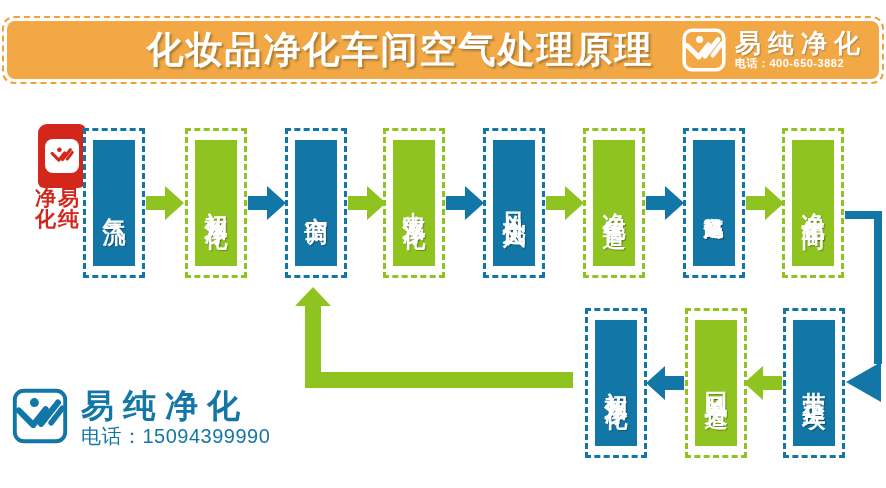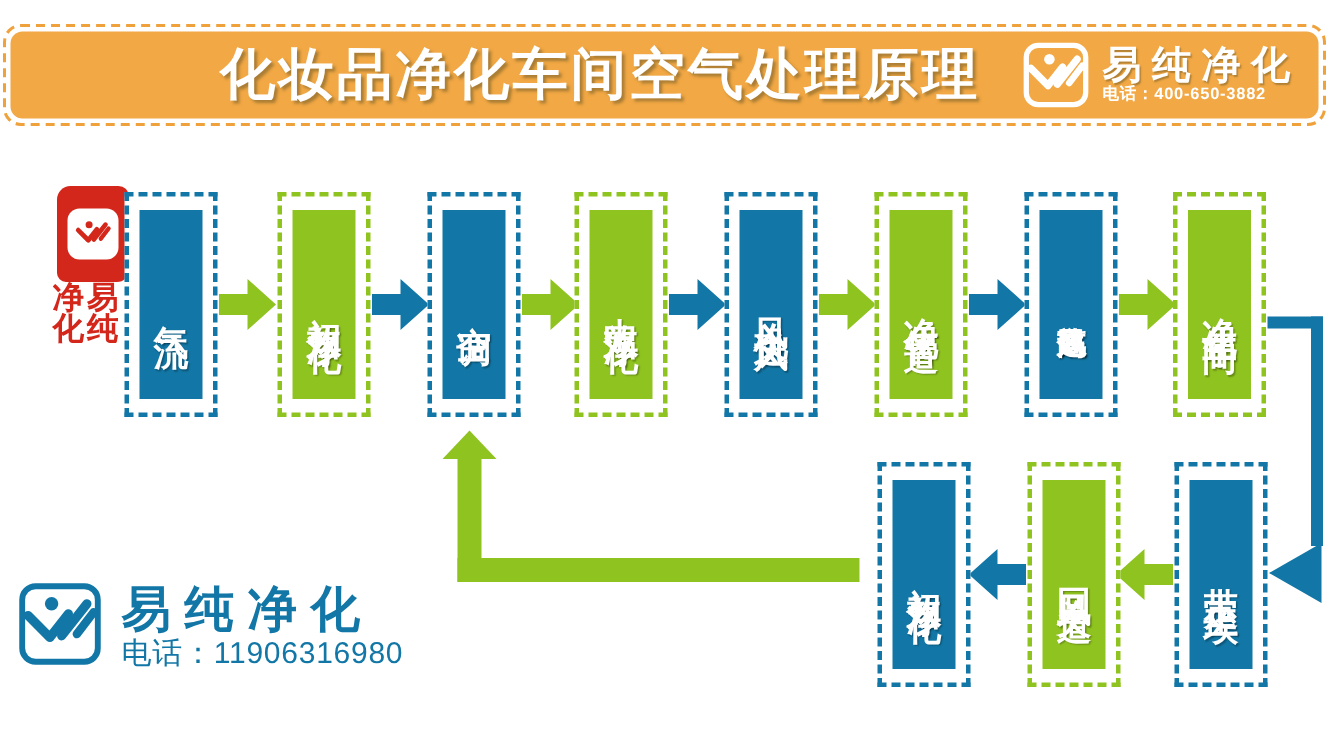--- a/index.html
+++ b/index.html
@@ -243,17 +243,17 @@
   <div class="footer-logo">
     <svg width="56" height="56" viewBox="0 0 100 100">
       <rect x="5" y="5" width="90" height="90" rx="16" fill="none" stroke="var(--blue)" stroke-width="7"></rect>
       <circle cx="40" cy="26" r="8" fill="var(--blue)"></circle>
       <path d="M12 40 L38 66 L60 38" fill="none" stroke="var(--blue)" stroke-width="11" stroke-linecap="round" stroke-linejoin="round"></path>
       <path d="M52 64 L82 26" fill="none" stroke="var(--blue)" stroke-width="11" stroke-linecap="round"></path>
       <path d="M70 62 L90 36" fill="none" stroke="var(--blue)" stroke-width="10" stroke-linecap="round"></path>
     </svg>
     <div class="footer-texts">
       <div class="footer-brand-name">易纯净化</div>
-      <div class="footer-brand-phone">电话：11906316980</div>
+      <div class="footer-brand-phone">电话：15094399990</div>
     </div>
   </div>
 
 </div>
 
 </body></html>

